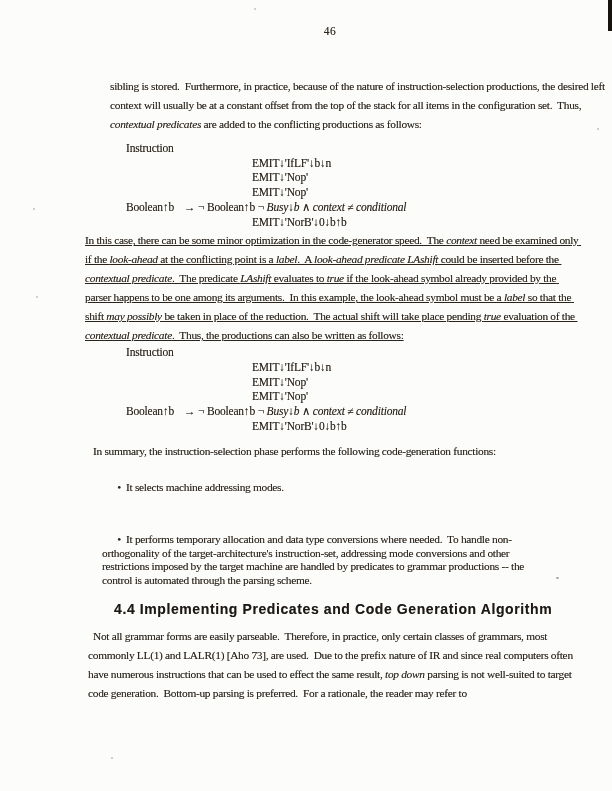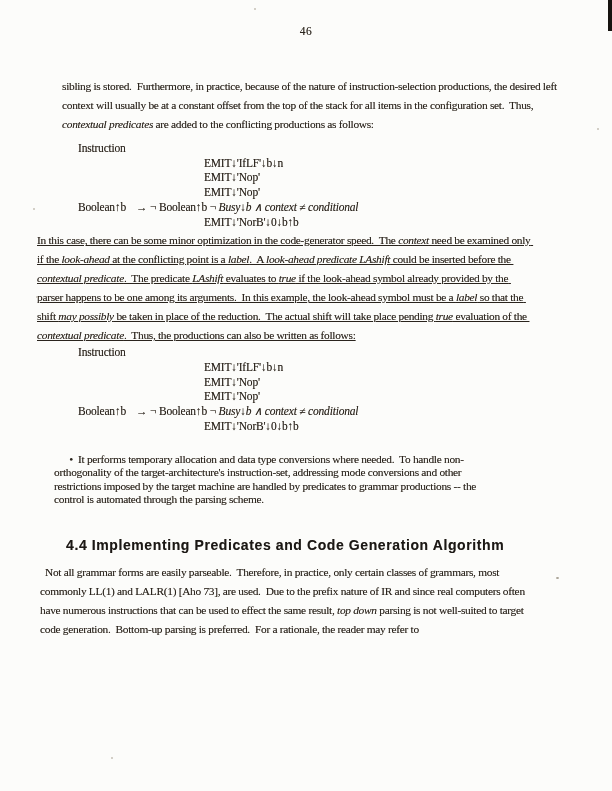--- a/index.html
+++ b/index.html
@@ -1,41 +1,41 @@
 <!DOCTYPE html>
 <html><head>
 <meta charset="utf-8">
 <style>
   html,body{margin:0;padding:0;}
   body{
     width:612px;height:791px;position:relative;overflow:hidden;
     background:#fcfcfa;color:#2a241d;
     font-family:"Liberation Serif","DejaVu Serif",serif;
   }
-  .page{position:absolute;inset:0;text-shadow:0 0 .6px rgba(70,58,45,.5);}
+  .page{position:absolute;inset:0;text-shadow:0 0 .6px rgba(70,58,45,.5);padding-left:48px;}
   .pageno{margin:24px 0 0 0;text-align:center;font-size:11.5px;line-height:14px;letter-spacing:.5px;}
   .para{white-space:pre-wrap;font-size:11.4px;line-height:19px;letter-spacing:-.3px;margin:0;}
   .p1{margin:39px 0 0 62px;width:496px;}
   .p2{margin:2px 0 0 37px;width:496px;text-decoration:underline;}
   .p3{margin:10px 0 16px 40px;width:490px;text-indent:5px;}
   .summary{margin:9px 0 0 45px;width:500px;}
-  .code{margin-left:78px;font-size:11.5px;line-height:14.7px;letter-spacing:-.2px;font-family:Liberation Serif, serif;}
+  .code{margin-left:78px;font-size:11.5px;line-height:14.7px;letter-spacing:-.2px;}
   .code1{margin-top:7px;}
   .code2{margin-top:0;}
   .crow{display:flex;}
   .lhs{flex:0 0 58px;}
   .rhs{white-space:pre-wrap;}
   .emit{padding-left:126px;text-align:center;}
   em{font-style:italic;}
   .bullets{margin-top:6px;}
   .bullet{margin-left:54px;width:452px;font-size:11.4px;line-height:13.5px;
           letter-spacing:-.3px;text-indent:9px;white-space:pre-wrap;}
   .bullet + .bullet{margin-top:12px;}
   .dot{margin-right:5px;}
-  .heading{margin:17px 0 0 66px;font-family:"Liberation Sans","DejaVu Sans",sans-serif;
+  .heading{margin:0 0 0 66px;font-family:"Liberation Sans","DejaVu Sans",sans-serif;
            font-weight:bold;font-size:14px;letter-spacing:.6px;color:#1b1815;}
   .artifact-bar{position:absolute;top:0;right:0;width:4px;height:31px;background:#16130f;}
   .speckle{position:absolute;border-radius:50%;background:#c6c0b6;}
   .sp1{left:254px;top:8px;width:2px;height:2px;}
   .sp2{left:597px;top:128px;width:2px;height:2px;}
   .sp3{left:33px;top:208px;width:2px;height:2px;}
   .sp4{left:36px;top:296px;width:2px;height:2px;}
   .sp5{left:556px;top:577px;width:3px;height:2px;background:#a9a296;}
   .sp6{left:111px;top:757px;width:2px;height:2px;}
 </style>
@@ -95,22 +95,26 @@
     </div>
     <div class="crow">
       <span class="lhs">Boolean↑b</span>
       <span class="rhs"><span>→ ¬ Boolean↑b ¬ </span><em>Busy↓b ∧ context ≠ conditional</em></span>
     </div>
     <div class="crow emit">
       <span class="rhs"><span>EMIT↓'NorB'↓0↓b↑b</span></span>
     </div>
   </div>
 
+  <p class="para summary">In summary, the instruction-selection phase performs the following code-generation functions:</p>
 
   <div class="bullets">
+    <div class="bullet">
+      <span class="dot">•</span><span>It selects machine addressing modes.</span>
+    </div>
     <div class="bullet">
       <span class="dot">•</span><span>It performs temporary allocation and data type conversions where needed.  To handle non-orthogonality of the target-architecture's instruction-set, addressing mode conversions and other restrictions imposed by the target machine are handled by predicates to grammar productions -- the control is automated through the parsing scheme.</span>
     </div>
   </div>
 
   <h2 class="heading">4.4 Implementing Predicates and Code Generation Algorithm</h2>
 
   <p class="para p3"><span>Not all grammar forms are easily parseable.  Therefore, in practice, only certain classes of grammars, most commonly LL(1) and LALR(1) [Aho 73], are used.  Due to the prefix nature of IR and since real computers often have numerous instructions that can be used to effect the same result, </span><em>top down</em><span> parsing is not well-suited to target code generation.  Bottom-up parsing is preferred.  For a rationale, the reader may refer to</span></p>
 
 </div>

